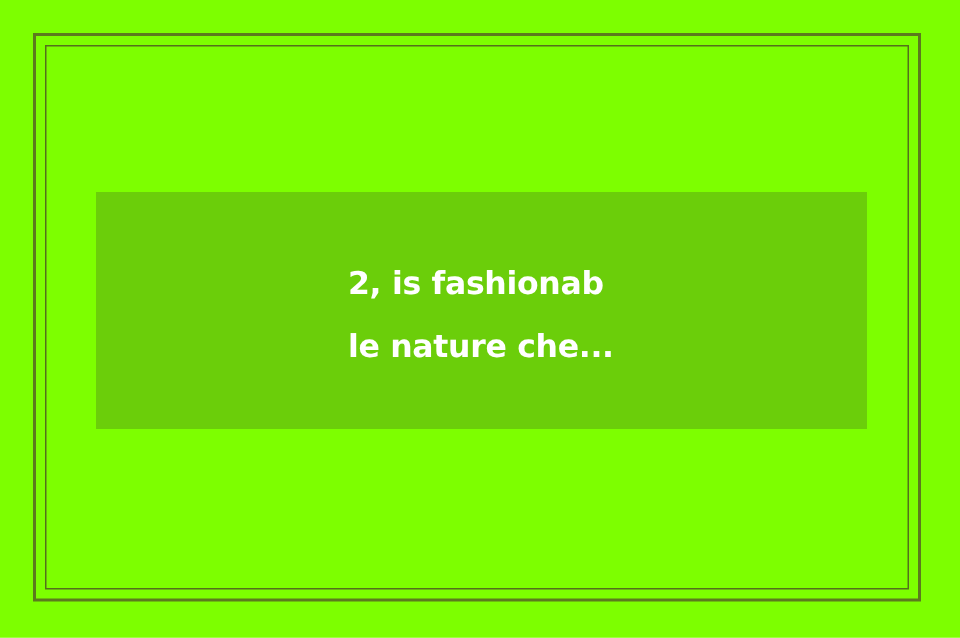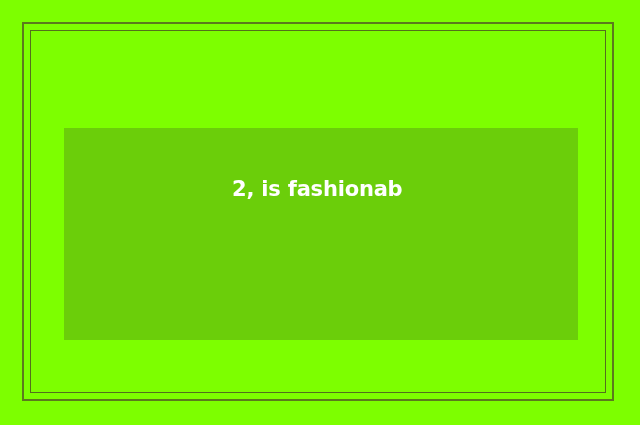--- a/index.html
+++ b/index.html
@@ -44,21 +44,21 @@
     box-sizing: border-box;
     pointer-events: none;
   }
 
   
   .panel {
     position: absolute;
     left: 64px;
     top: 128px;
     width: 514px;
-    height: 212px;
+    height: 158px;
     background: #6bce0a;
     box-sizing: border-box;
   }
 
   
   .caption {
     position: absolute;
     left: 168px;
     top: 40px;
     width: 330px;
@@ -81,17 +81,18 @@
 <div id="canvas">
 
   <div class="frame-outer"></div>
 
   <div class="frame-inner"></div>
 
   <div class="panel">
 
     <div class="caption">
       <span class="caption-line">2, is fashionab</span>
+      <span class="caption-line">le nature che...</span>
     </div>
 
   </div>
 
 </div>
 
 </body></html>

